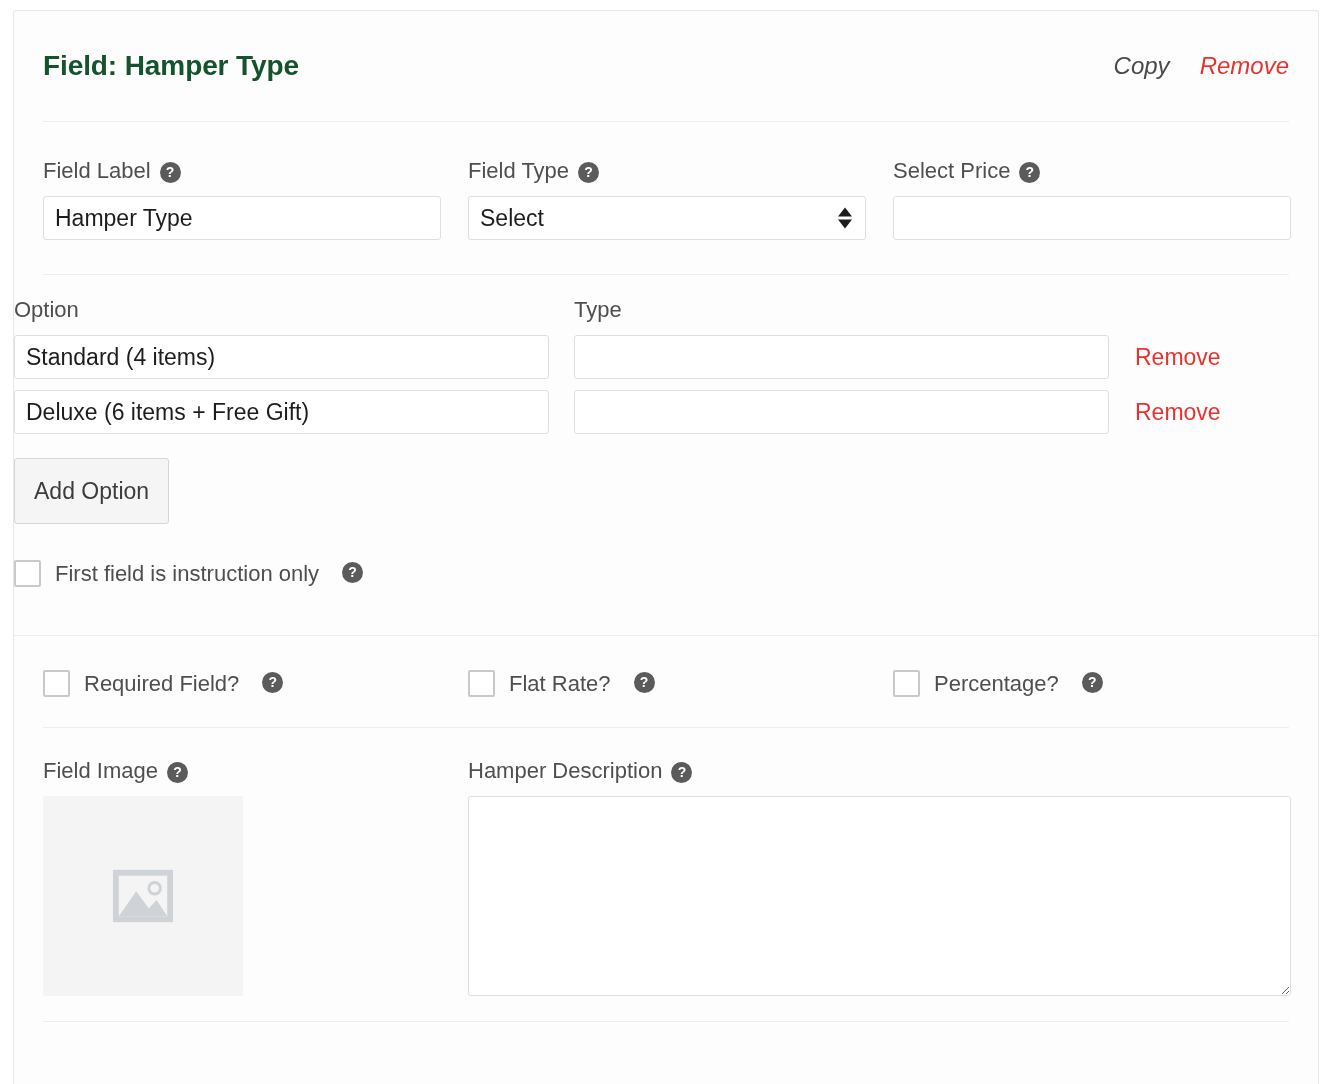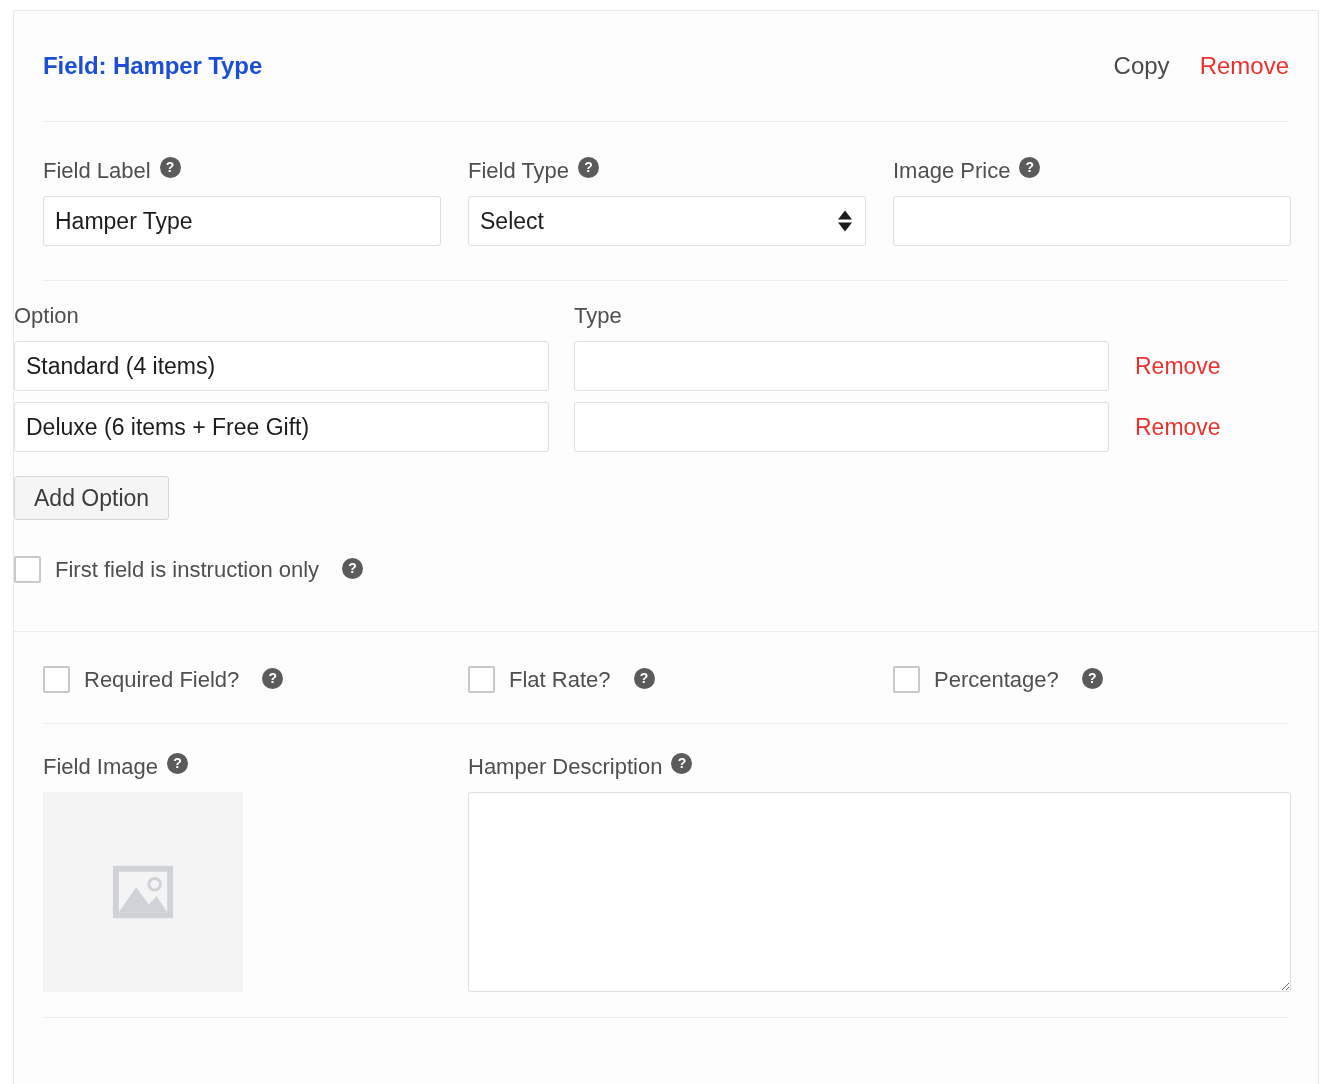--- a/index.html
+++ b/index.html
@@ -37,29 +37,30 @@
 
   
   .panel-header {
     display: flex;
     align-items: center;
     justify-content: space-between;
     height: 110px;
     padding: 0 29px;
   }
   .panel-title {
-    font-size: 24px;
+    font-size: 28px;
     font-weight: bold;
-    color: #1d4ed8;
+    color: #14532d;
     letter-spacing: -0.1px;
   }
   .header-actions {
     display: flex;
     align-items: center;
     gap: 30px;
+    font-style: italic;
   }
   .link-copy {
     font-size: 24px;
     color: #4a4a4a;
     cursor: pointer;
   }
   .link-remove {
     font-size: 24px;
     color: #e9322d;
     cursor: pointer;
@@ -85,28 +86,28 @@
     cursor: pointer;
     font-family: "Liberation Sans", sans-serif;
   }
   .help span { position: relative; top: -1px; }
 
   
   .fieldlabel {
     font-size: 22px;
     color: #4f4f4f;
     display: flex;
-    align-items: flex-start;
+    align-items: flex-end;
     margin-bottom: 12px;
   }
 
   
   .txt {
     width: 100%;
-    height: 50px;
+    height: 44px;
     border: 1px solid #dfdfdf;
     background: #ffffff;
     border-radius: 3px;
     font-size: 23px;
     color: #1d1d1d;
     padding: 0 11px;
     font-family: "Liberation Sans", sans-serif;
     outline: none;
   }
   .txt::placeholder { color: #b6b6b6; }
@@ -159,21 +160,21 @@
   .opt-remove {
     font-size: 23px;
     color: #e9322d;
     cursor: pointer;
     padding-left: 26px;
     white-space: nowrap;
   }
 
   .btn-add {
     margin-top: 13px;
-    height: 44px;
+    height: 66px;
     padding: 0 19px;
     background: #f5f5f5;
     border: 1px solid #d6d6d6;
     border-radius: 3px;
     font-size: 23px;
     color: #3c3c3c;
     font-family: "Liberation Sans", sans-serif;
     cursor: pointer;
   }
 
@@ -281,21 +282,21 @@
             <i class="up"></i>
               <i class="down"></i>
           </span>
         </div>
       </div>
 
       <div></div>
 
       <div>
         <div class="fieldlabel">
-          <span>Image Price</span>
+          <span>Select Price</span>
           <span class="help">
               <span>?</span>
             </span>
         </div>
         <input class="txt" type="text" value="" style="">
       </div>
 
     </div>
 
     <div class="divider"></div>

